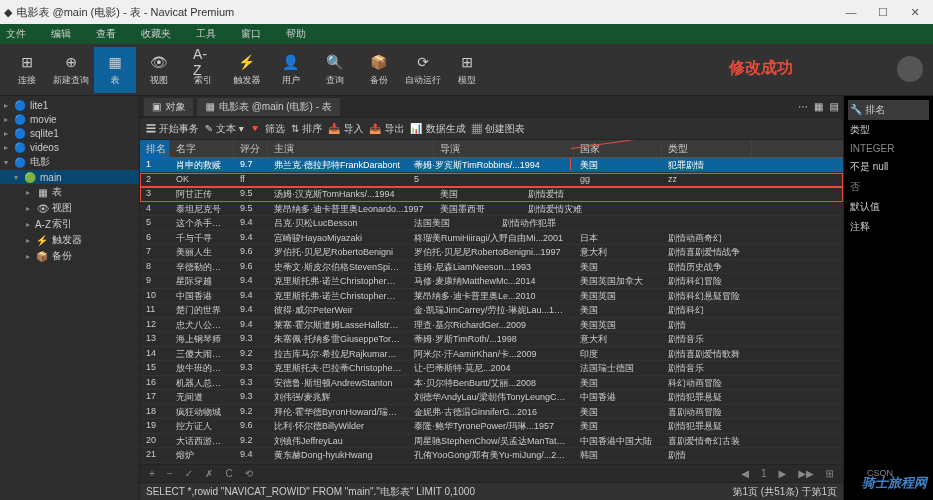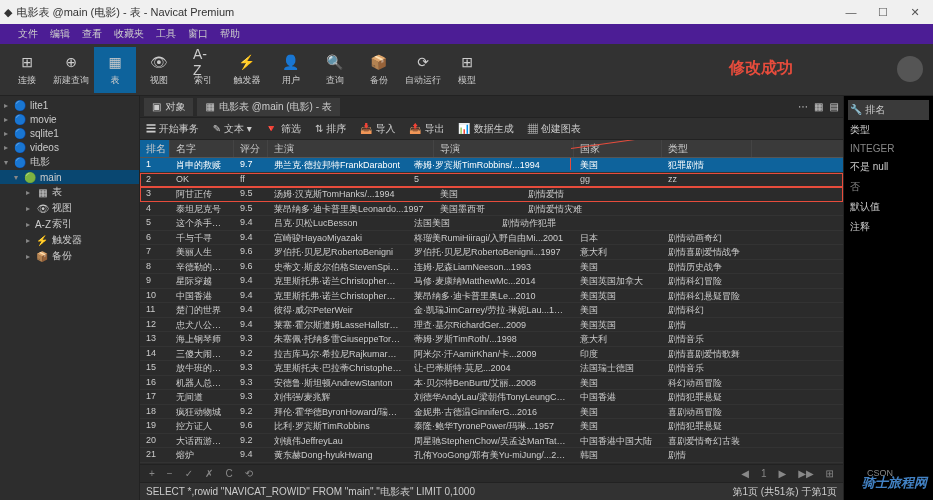--- a/index.html
+++ b/index.html
@@ -2,42 +2,42 @@
 <html><head>
 <meta charset="utf-8">
 <style>
 *{margin:0;padding:0;box-sizing:border-box;font-family:"Microsoft YaHei",Arial,sans-serif;font-size:10px;color:#ccc}
 body{background:#2b2b2b;width:933px;height:500px;overflow:hidden;display:flex;flex-direction:column}
 .titlebar{height:24px;background:#f0f0f0;display:flex;align-items:center;padding:0 4px;justify-content:space-between}
 .titlebar .left{display:flex;align-items:center;gap:4px}
 .titlebar span{color:#333;font-size:11px}
 .titlebar .wctrls{display:flex;gap:4px}
 .titlebar .wctrls div{width:28px;height:18px;display:flex;align-items:center;justify-content:center;color:#555;font-size:11px}
-.menubar{height:20px;background:#4c1d95;display:flex;align-items:center;padding:0 18px;gap:12px}
+.menubar{height:20px;background:#14532d;display:flex;align-items:center;padding:0 6px;gap:25px}
 .menubar span{color:#ccc;font-size:10px}
 .toolbar{height:52px;background:#323232;display:flex;align-items:center;padding:0 6px;gap:2px;border-bottom:1px solid #222;position:relative}
 .tbtn{width:42px;height:46px;display:flex;flex-direction:column;align-items:center;justify-content:center;gap:2px}
 .tbtn.active{background:#0e639c}
 .tico{width:20px;height:20px;display:flex;align-items:center;justify-content:center;font-size:14px}
 .tlbl{font-size:9px;color:#ccc}
 .annot{position:absolute;right:140px;top:14px;color:#e74c3c;font-size:16px;font-weight:bold}
 .avatar{position:absolute;right:10px;top:12px;width:26px;height:26px;border-radius:50%;background:#555}
 .main{flex:1;display:flex;overflow:hidden}
 .sidebar{width:140px;background:#2d2d2d;border-right:1px solid #222;overflow:hidden;padding:2px 0}
 .tree-item{padding:1px 4px;display:flex;align-items:center;gap:3px;font-size:10px;color:#ccc;white-space:nowrap}
 .tree-item.l1{padding-left:14px}
 .tree-item.l2{padding-left:26px}
 .tree-item.sel{background:#094771}
 .tw{color:#888;font-size:8px;width:8px}
 .tico2{width:12px;height:12px;display:inline-flex;align-items:center;justify-content:center}
 .content{flex:1;display:flex;flex-direction:column;overflow:hidden}
 .tabbar{height:22px;background:#2a2a2a;display:flex;align-items:center;padding:0 4px;gap:4px;border-bottom:1px solid #222}
 .tab{padding:2px 8px;background:#3a3a3a;font-size:10px;display:flex;align-items:center;gap:4px}
 .tabico{display:flex;gap:6px;margin-left:auto}
-.subtool{height:22px;background:#2f2f2f;display:flex;align-items:center;padding:0 6px;gap:14px;border-bottom:1px solid #222}
+.subtool{height:22px;background:#2f2f2f;display:flex;align-items:center;padding:0 6px;gap:6px;border-bottom:1px solid #222}
 .subtool span{font-size:10px;color:#ccc;display:flex;align-items:center;gap:3px}
 .gridwrap{flex:1;overflow:hidden;position:relative}
 .gridhead{height:18px;background:#3a3a3a;display:flex;border-bottom:1px solid #555}
 .gcol{padding:2px 6px;font-size:10px;border-right:1px solid #444;overflow:hidden;white-space:nowrap}
 .c0{width:30px}.c1{width:64px}.c2{width:34px}.c3{width:140px}.c4{width:166px}.c5{width:88px}.c6{width:90px}
 .c0h{background:#0e639c}
 .gridbody{overflow:hidden}
 .grow{height:14.5px;display:flex;border-bottom:1px solid #333}
 .gcell{padding:1px 6px;font-size:9px;overflow:hidden;white-space:nowrap;text-overflow:ellipsis}
 .grow.sel{background:#0e639c}
@@ -380,21 +380,21 @@
             <div class="gcell c2">9.2</div>
             <div class="gcell c3">拜伦·霍华德ByronHoward/瑞奇·摩尔Richt</div>
             <div class="gcell c4">金妮弗·古德温GinniferG...2016</div>
             <div class="gcell c5">美国</div>
             <div class="gcell c6">喜剧动画冒险</div>
           </div>
           <div class="grow">
             <div class="gcell c0">19</div>
             <div class="gcell c1">控方证人</div>
             <div class="gcell c2">9.6</div>
-            <div class="gcell c3">比利·罗宾斯TimRobbins</div>
+            <div class="gcell c3">比利·怀尔德BillyWilder</div>
             <div class="gcell c4">泰隆·鲍华TyronePower/玛琳...1957</div>
             <div class="gcell c5">美国</div>
             <div class="gcell c6">剧情犯罪悬疑</div>
           </div>
           <div class="grow">
             <div class="gcell c0">20</div>
             <div class="gcell c1">大话西游之大圣娶亲</div>
             <div class="gcell c2">9.2</div>
             <div class="gcell c3">刘镇伟JeffreyLau</div>
             <div class="gcell c4">周星驰StephenChow/吴孟达ManTatNg...1995</div>

